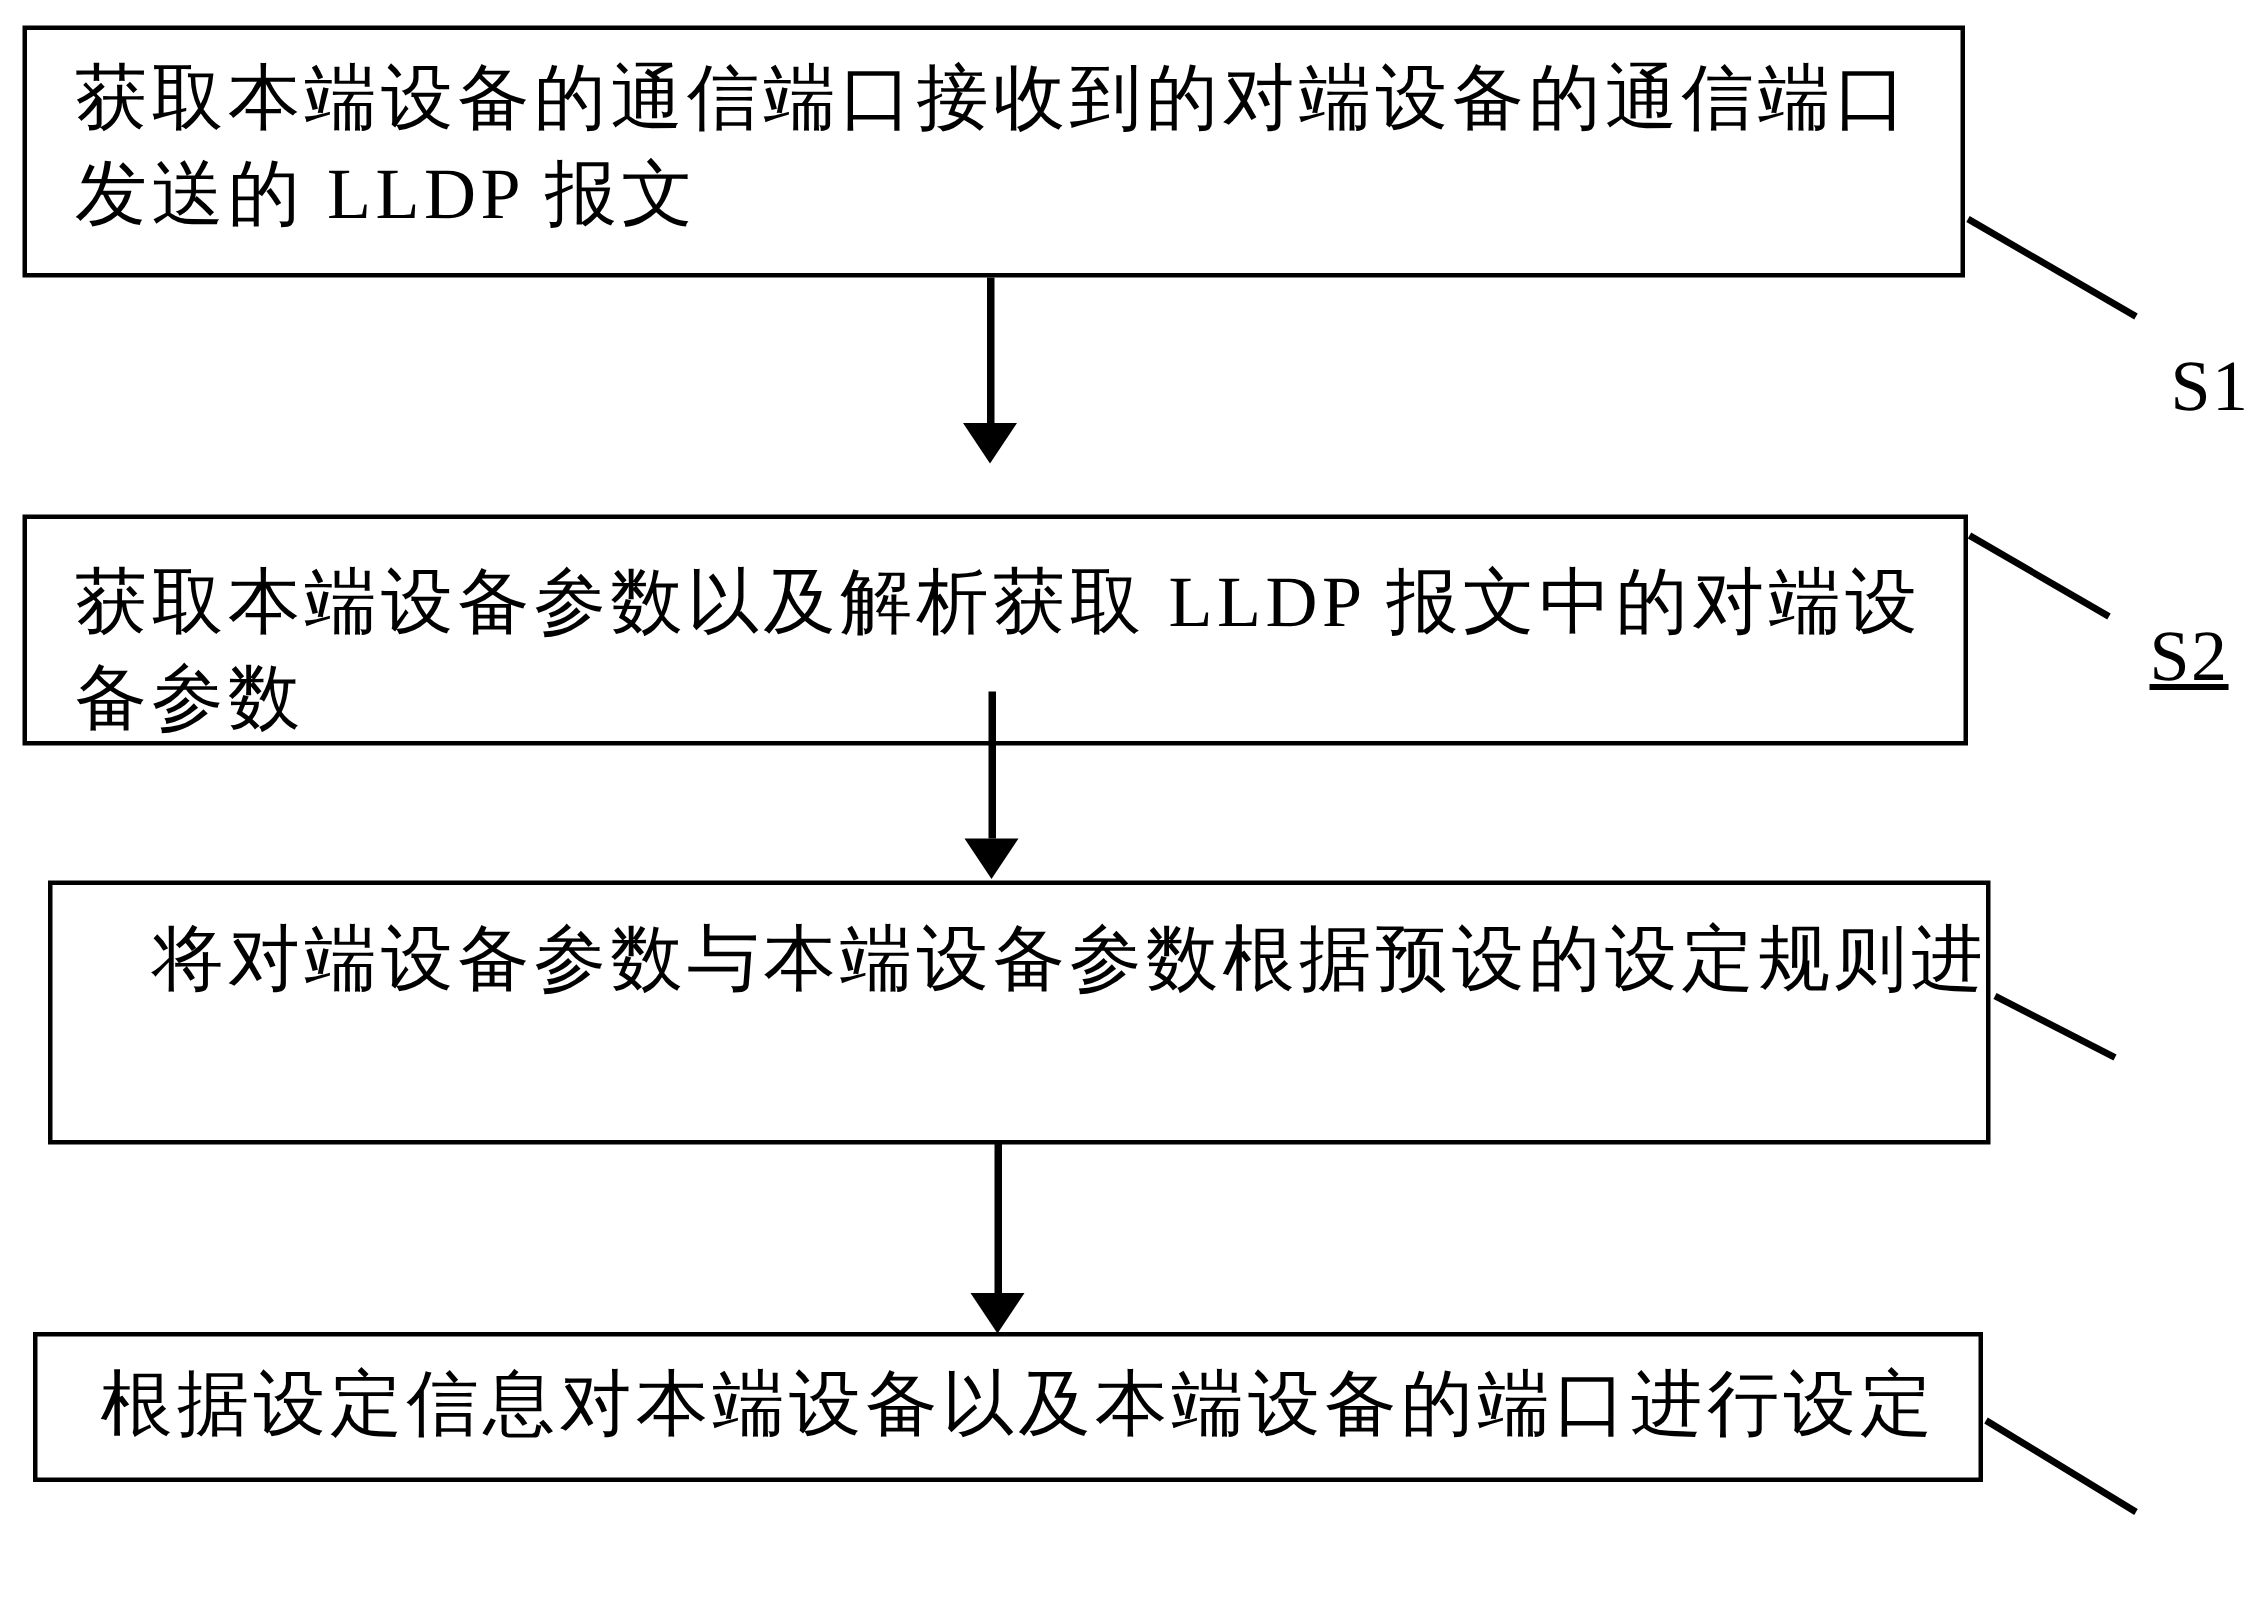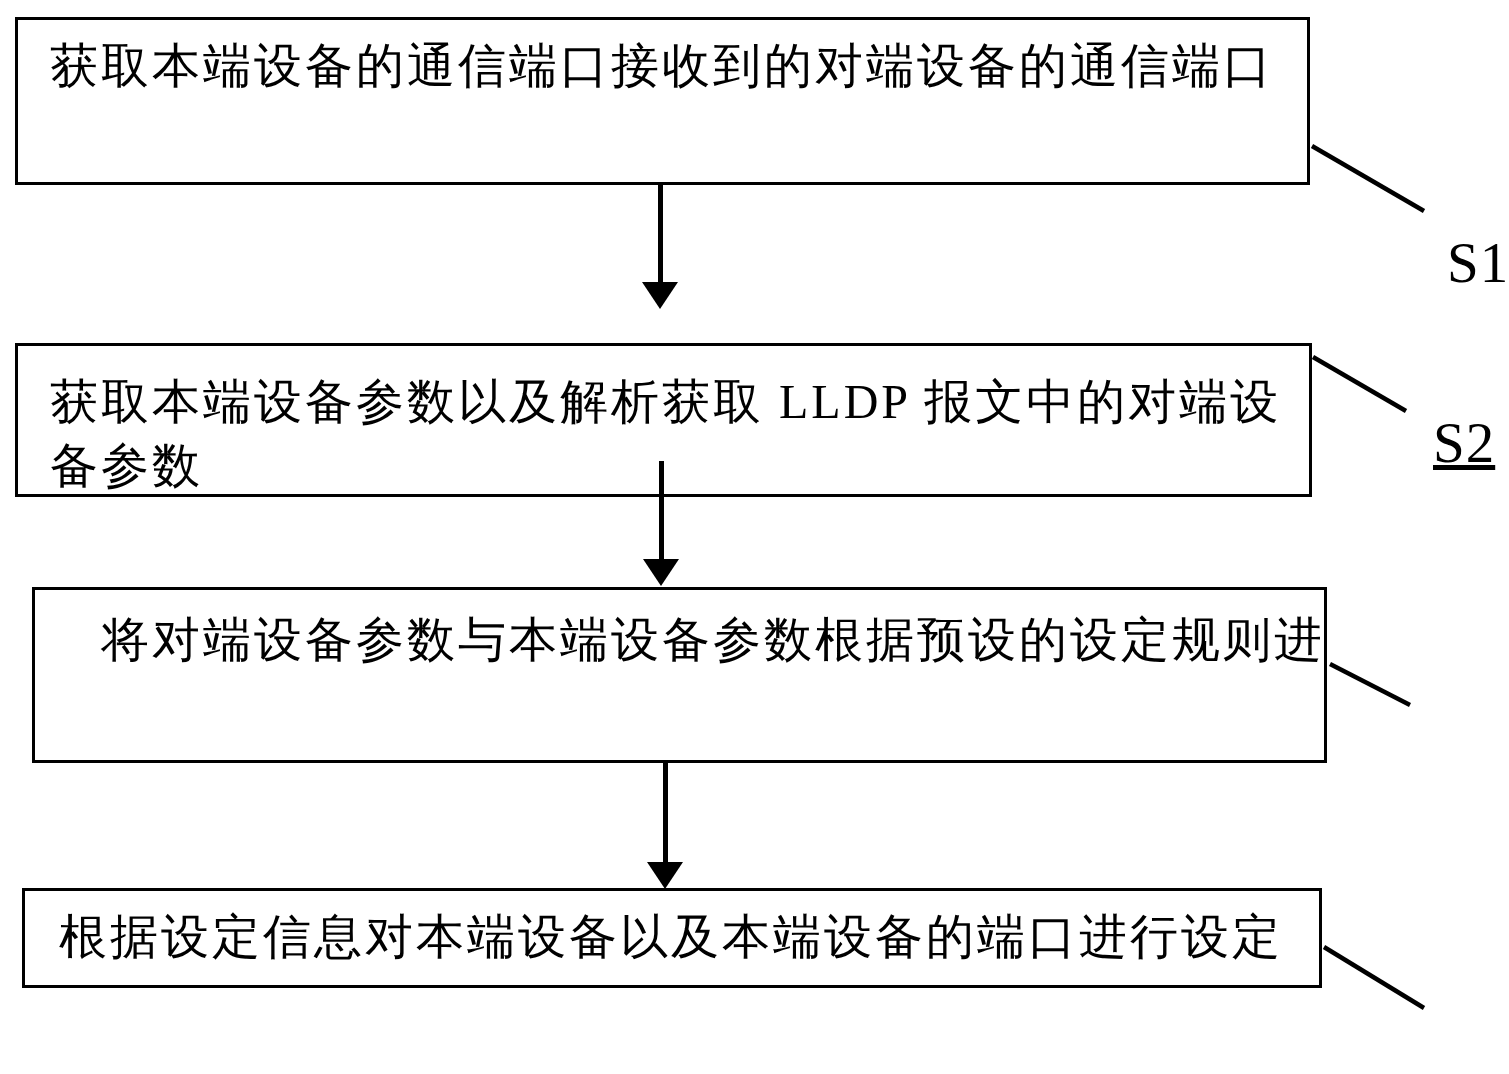--- a/index.html
+++ b/index.html
@@ -27,21 +27,21 @@
     line-height: 64px;
     letter-spacing: 3px;
     white-space: nowrap;
   }
   .box1 { left: 15px;  top: 17px;  width: 1295px; height: 168px; }
   .box1 .step-text { padding: 14px 20px 0 32px; }
   .box2 { left: 15px;  top: 308px; width: 1297px; height: 154px; margin-top: 35px; }
   .box2 .step-text { padding: 24px 20px 0 32px; }
   .box3 { left: 32px;  top: 587px; width: 1295px; height: 176px; }
   .box3 .step-text { padding: 18px 20px 0 28px; margin-left: 38px; }
-  .box4 { left: 22px;  top: 888px; width: 1300px; height: 100px; }
+  .box4 { left: 22px;  top: 888px; width: 1300px; height: 100px; text-align: center; }
   .box4 .step-text { padding: 14px 20px 0 34px; }
 
   .flow-arrow {
     position: absolute;
     width: 36px;
     display: flex;
     flex-direction: column;
     align-items: center;
   }
   .flow-arrow .stem {
@@ -64,37 +64,38 @@
   .leader-overlay {
     position: absolute;
     left: 0;
     top: 0;
     width: 1509px;
     height: 1074px;
     pointer-events: none;
   }
   .step-label {
     position: absolute;
-    font-size: 57px;
+    font-size: 48px;
     line-height: 1;
     letter-spacing: 1px;
   }
   .label-s1 { left: 1447px; top: 234px; }
   .label-s2 { left: 1433px; top: 414px; text-decoration: underline; }
   .label-s3 { left: 1514px; top: 699px; }
   .label-s4 { left: 1450px; top: 1023px; margin-top: 48px; }
 </style>
 </head>
 <body>
 
 <div class="canvas">
 
   <div class="step-box box1">
     <div class="step-text">
       <div>获取本端设备的通信端口接收到的对端设备的通信端口</div>
+      <div>发送的 LLDP 报文</div>
     </div>
   </div>
 
   <div class="flow-arrow arrow1">
     <div class="stem"></div>
     <div class="head"></div>
   </div>
 
   <div class="step-box box2">
     <div class="step-text">

